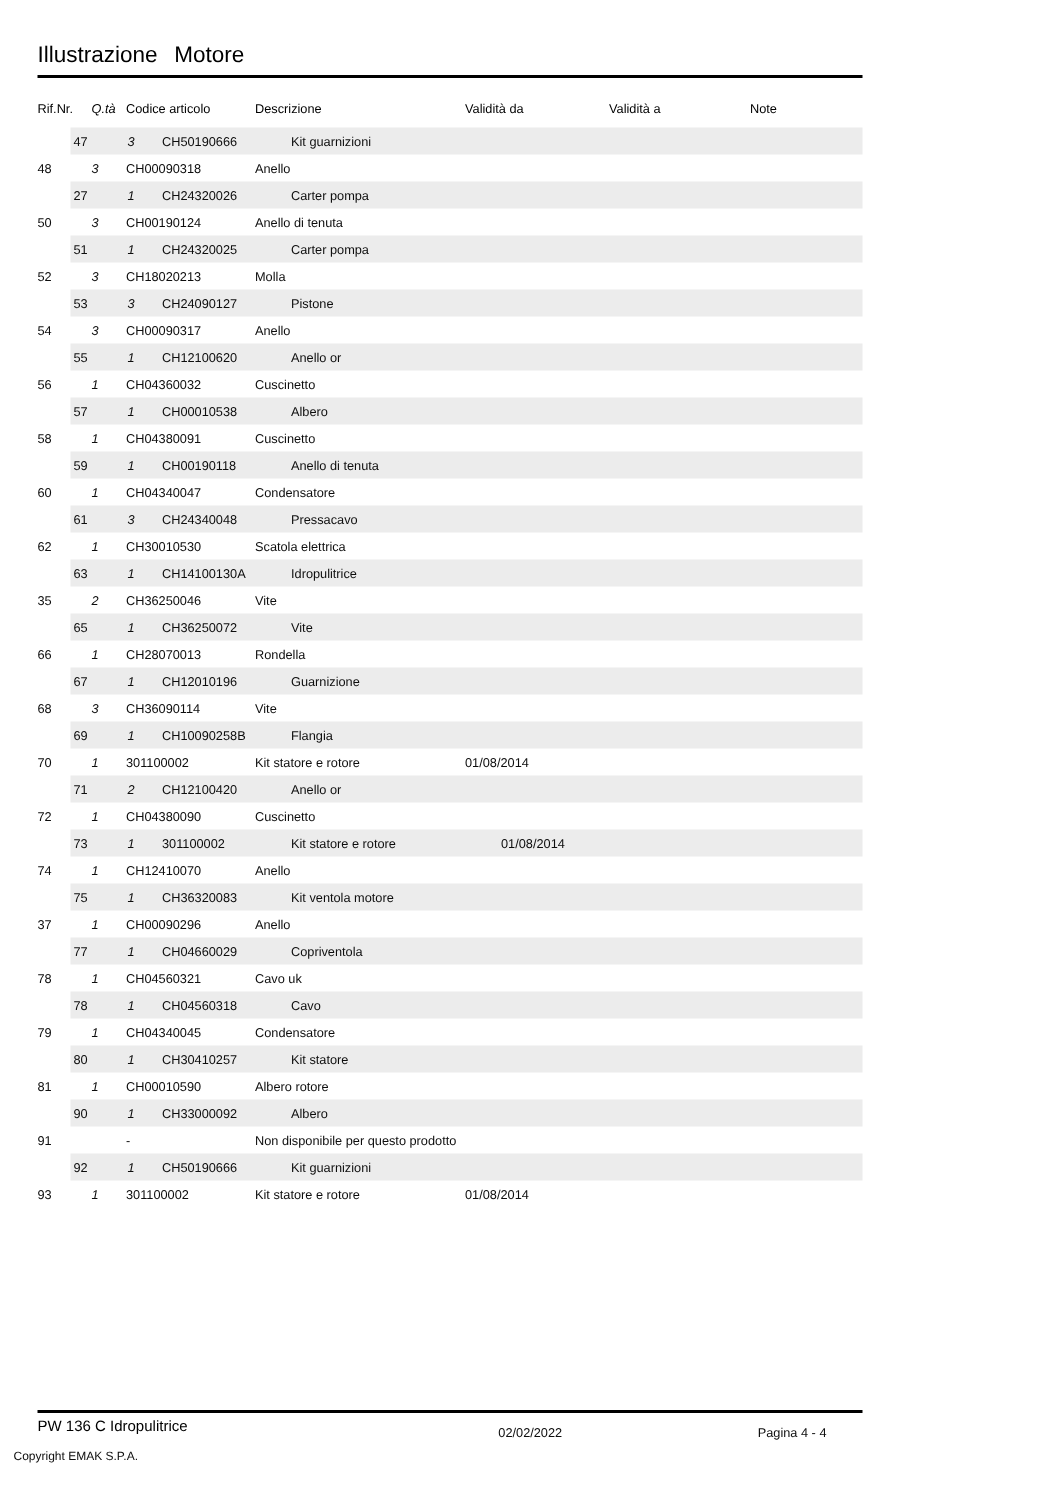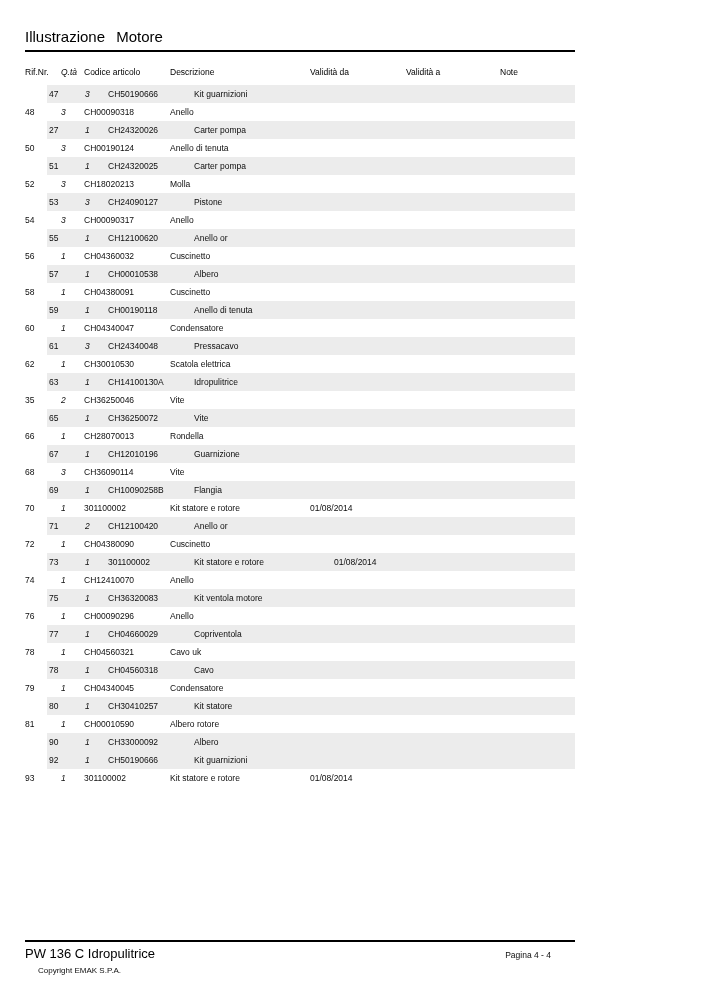--- a/index.html
+++ b/index.html
@@ -60,21 +60,21 @@
     left: 25px;
     top: 940px;
     width: 658px;
     height: 2px;
     background: #000000;
   }
   .footer-product {
     position: absolute;
     left: 25px;
     top: 946px;
-    font-size: 13px;
+    font-size: 10px;
     color: #000000;
   }
   .footer-date {
     position: absolute;
     left: 0;
     top: 950px;
     width: 707px;
     text-align: center;
     font-size: 8.5px;
     color: #0d0d0d;
@@ -82,21 +82,21 @@
   .footer-page {
     position: absolute;
     right: 24px;
     top: 950px;
     font-size: 8.5px;
     color: #0d0d0d;
     text-align: center;
   }
   .footer-copyright {
     position: absolute;
-    left: 38px;
+    left: 9px;
     top: 966px;
     font-size: 8px;
     color: #0d0d0d;
   }
 </style>
 </head>
 <body>
 
 <div class="page">
 
@@ -399,21 +399,21 @@
           <div class="cell cell-rif">75</div>
           <div class="cell cell-qta">1</div>
           <div class="cell cell-codice">CH36320083</div>
           <div class="cell cell-descrizione">Kit ventola motore</div>
           <div class="cell cell-validita_da"></div>
           <div class="cell cell-validita_a"></div>
           <div class="cell cell-note"></div>
           <div class="cell cell-bollettino"></div>
         </div>
         <div class="trow">
-          <div class="cell cell-rif">76</div>
+          <div class="cell cell-rif">37</div>
           <div class="cell cell-qta">1</div>
           <div class="cell cell-codice">CH00090296</div>
           <div class="cell cell-descrizione">Anello</div>
           <div class="cell cell-validita_da"></div>
           <div class="cell cell-validita_a"></div>
           <div class="cell cell-note"></div>
           <div class="cell cell-bollettino"></div>
         </div>
         <div class="trow alt">
           <div class="cell cell-rif">77</div>
@@ -473,20 +473,30 @@
           <div class="cell cell-validita_da"></div>
           <div class="cell cell-validita_a"></div>
           <div class="cell cell-note"></div>
           <div class="cell cell-bollettino"></div>
         </div>
         <div class="trow alt">
           <div class="cell cell-rif">90</div>
           <div class="cell cell-qta">1</div>
           <div class="cell cell-codice">CH33000092</div>
           <div class="cell cell-descrizione">Albero</div>
+          <div class="cell cell-validita_da"></div>
+          <div class="cell cell-validita_a"></div>
+          <div class="cell cell-note"></div>
+          <div class="cell cell-bollettino"></div>
+        </div>
+        <div class="trow">
+          <div class="cell cell-rif">91</div>
+          <div class="cell cell-qta"></div>
+          <div class="cell cell-codice">-</div>
+          <div class="cell cell-descrizione">Non disponibile per questo prodotto</div>
           <div class="cell cell-validita_da"></div>
           <div class="cell cell-validita_a"></div>
           <div class="cell cell-note"></div>
           <div class="cell cell-bollettino"></div>
         </div>
         <div class="trow alt">
           <div class="cell cell-rif">92</div>
           <div class="cell cell-qta">1</div>
           <div class="cell cell-codice">CH50190666</div>
           <div class="cell cell-descrizione">Kit guarnizioni</div>
@@ -503,16 +513,17 @@
           <div class="cell cell-validita_da">01/08/2014</div>
           <div class="cell cell-validita_a"></div>
           <div class="cell cell-note"></div>
           <div class="cell cell-bollettino"></div>
         </div>
       </div>
   </div>
 
   <div class="footer-rule"></div>
   <div class="footer-product">PW 136 C Idropulitrice</div>
+  <div class="footer-date">02/02/2022</div>
   <div class="footer-page">Pagina 4 - 4</div>
   <div class="footer-copyright">Copyright EMAK S.P.A.</div>
 
 </div>
 
 </body></html>

